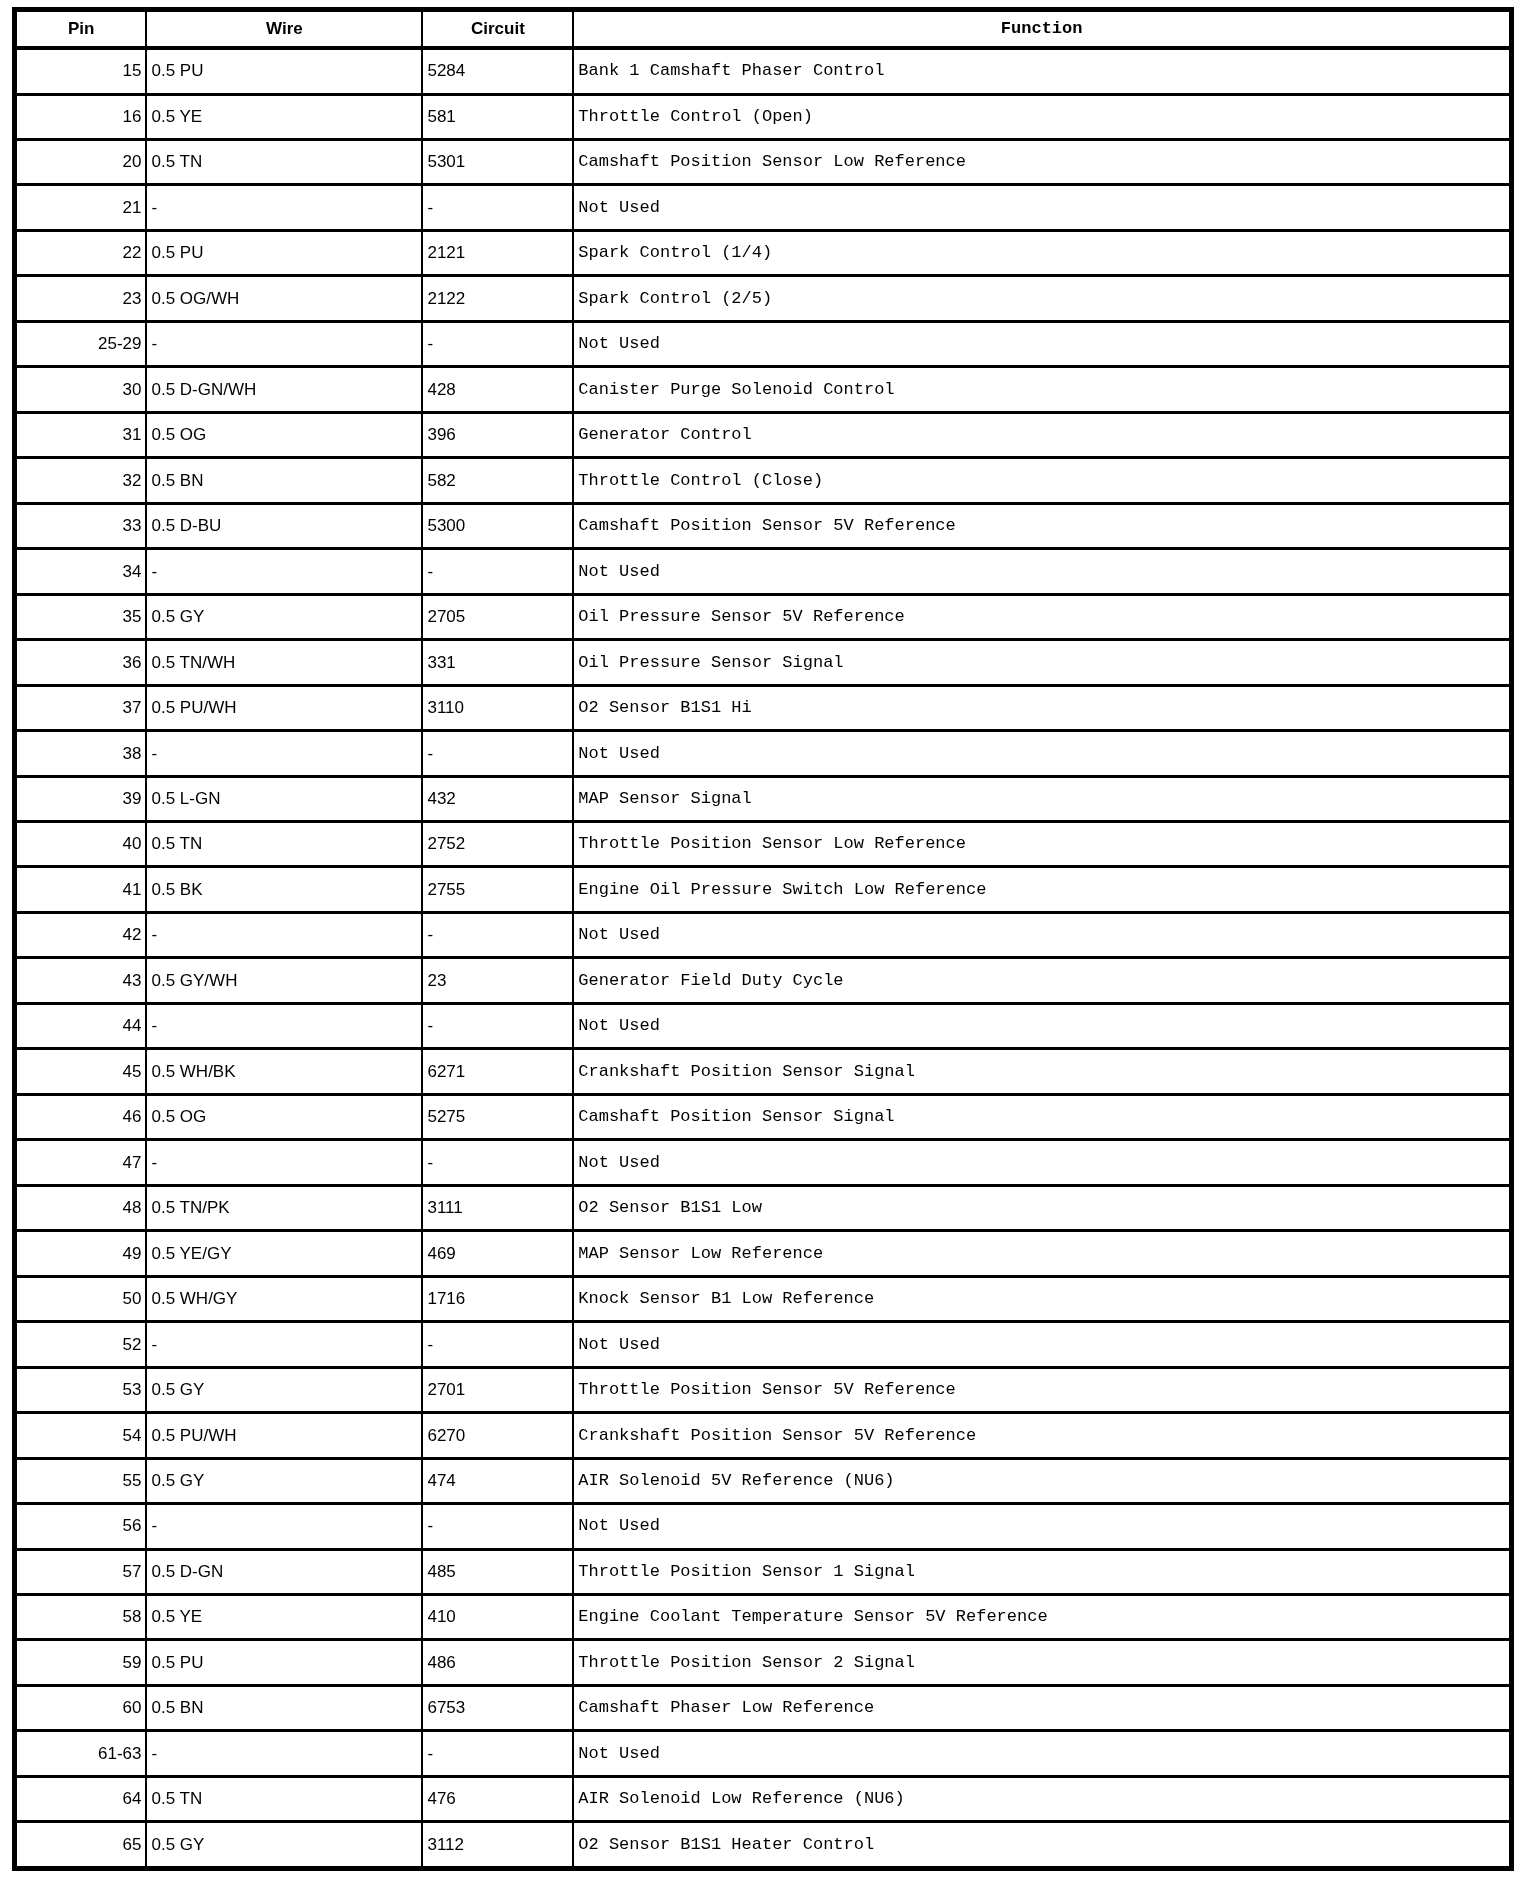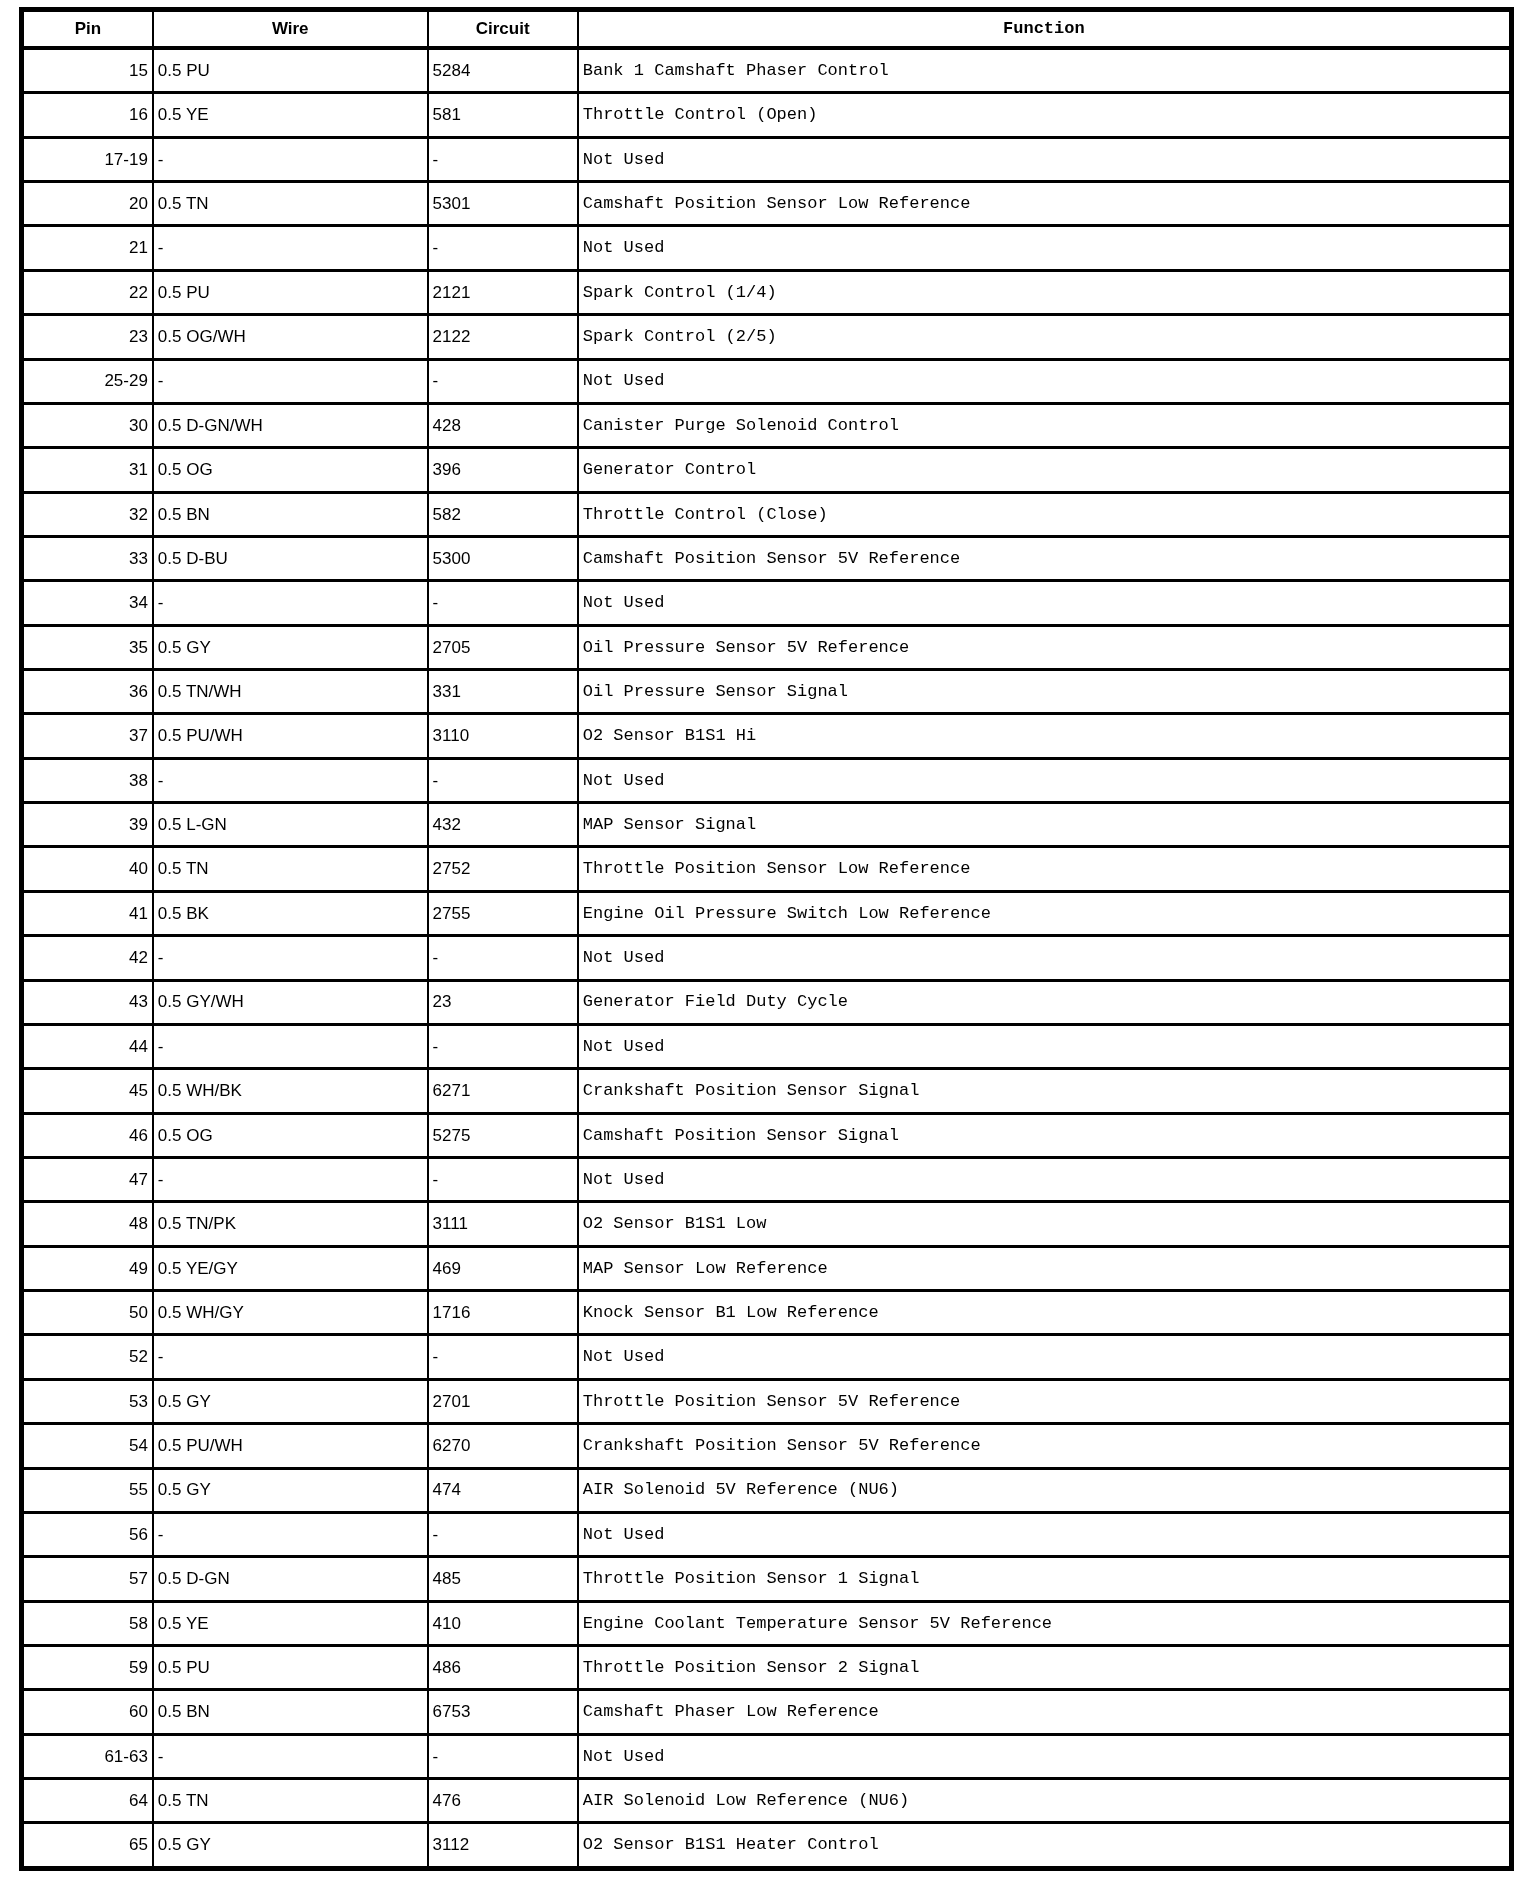--- a/index.html
+++ b/index.html
@@ -6,21 +6,21 @@
     margin: 0;
     padding: 0;
     background: #ffffff;
     font-family: "Liberation Sans", "DejaVu Sans", sans-serif;
     color: #000000;
   }
   .page {
     width: 1520px;
     height: 1878px;
     box-sizing: border-box;
-    padding: 7px 6px 7px 19px;
+    padding: 7px 6px 7px 12px;
     background: #ffffff;
   }
   table.pinout {
     width: 100%;
     height: 100%;
     border-collapse: collapse;
     table-layout: fixed;
     border: 5px solid #000000;
   }
   table.pinout th, table.pinout td {
@@ -69,26 +69,20 @@
           <td class="col-circuit">5284</td>
           <td class="col-function">Bank 1 Camshaft Phaser Control</td>
         </tr>
         <tr>
           <td class="col-pin">16</td>
           <td class="col-wire">0.5 YE</td>
           <td class="col-circuit">581</td>
           <td class="col-function">Throttle Control (Open)</td>
         </tr>
         <tr>
-          <td class="col-pin">17-19</td>
-          <td class="col-wire">-</td>
-          <td class="col-circuit">-</td>
-          <td class="col-function">Not Used</td>
-        </tr>
-        <tr>
           <td class="col-pin">20</td>
           <td class="col-wire">0.5 TN</td>
           <td class="col-circuit">5301</td>
           <td class="col-function">Camshaft Position Sensor Low Reference</td>
         </tr>
         <tr>
           <td class="col-pin">21</td>
           <td class="col-wire">-</td>
           <td class="col-circuit">-</td>
           <td class="col-function">Not Used</td>

